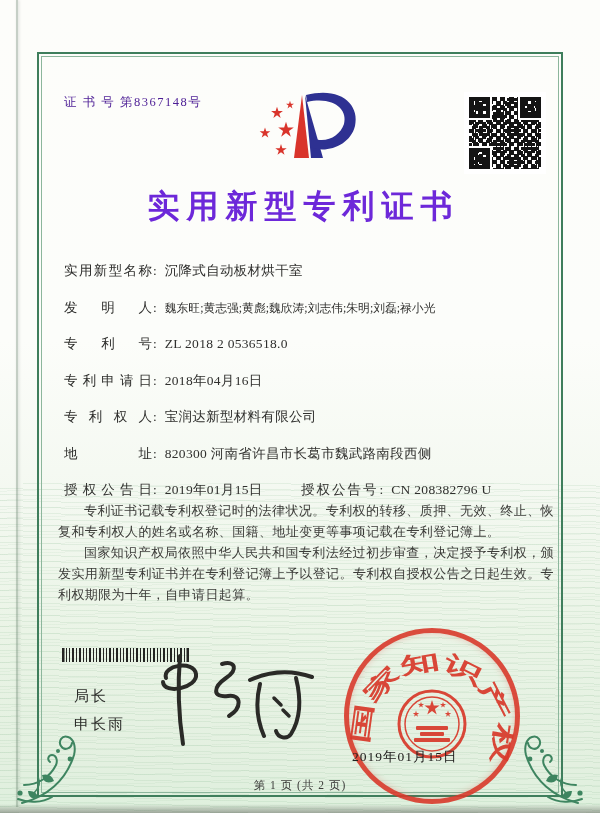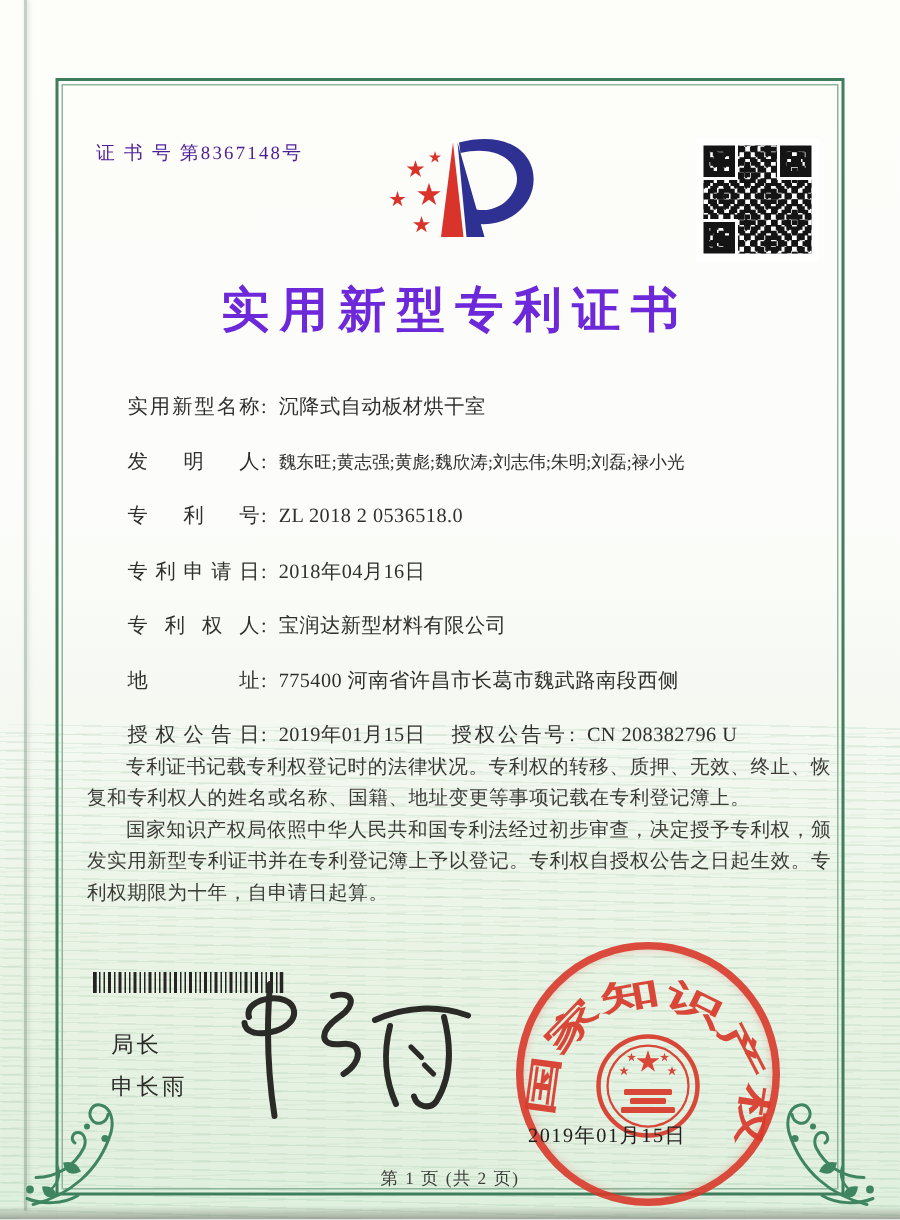--- a/index.html
+++ b/index.html
@@ -58,21 +58,21 @@
   }
   .finder.tl { left:5px; top:5px; } .finder.tr { right:5px; top:5px; } .finder.bl { left:5px; bottom:5px; }
 
   .title {
     position:absolute; left:40px; right:40px; top:185px; text-align:center;
     font-size:32px; font-weight:bold; color:#6d28d9; letter-spacing:7px; text-indent:7px;
   }
 
   .fields { position:absolute; left:64px; right:46px; top:262px; font-size:13.5px; color:#2f2f2d; }
   .frow { display:flex; align-items:baseline; height:22px; margin-bottom:14.5px; white-space:nowrap; }
-  .lbl { display:inline-block; width:88px; text-align:justify; text-align-last:justify; flex:0 0 88px;margin-left:21px; }
+  .lbl { display:inline-block; width:88px; text-align:justify; text-align-last:justify; flex:0 0 88px; }
   .colon { margin:0 8px 0 1px; }
   .val { letter-spacing:.3px; }
   .val.tight { font-size:11.8px; letter-spacing:0; }
   .grant-left { display:flex; align-items:baseline; width:237px; flex:0 0 237px; white-space:nowrap; }
   .grant-right { display:flex; align-items:baseline; white-space:nowrap; }
   .lbl2 { letter-spacing:2px; }
 
   .body-text {
     position:absolute; left:58px; right:46px; top:500px;
     font-size:13px; line-height:21px; color:#3b3b38; text-align:justify; letter-spacing:.4px;
@@ -166,21 +166,21 @@
         <span class="val">2018年04月16日</span>
     </div>
     <div class="frow">
       <span class="lbl">专利权人</span>
         <span class="colon">:</span>
         <span class="val">宝润达新型材料有限公司</span>
     </div>
     <div class="frow">
       <span class="lbl">地址</span>
         <span class="colon">:</span>
-        <span class="val">775400 河南省许昌市长葛市魏武路南段西侧</span>
+        <span class="val">820300 河南省许昌市长葛市魏武路南段西侧</span>
     </div>
     <div class="frow">
       <span class="grant-left">
         <span class="lbl">授权公告日</span>
           <span class="colon">:</span>
           <span class="val">2019年01月15日</span>
       </span>
       <span class="grant-right">
         <span class="lbl2">授权公告号</span>
           <span class="colon">:</span>

